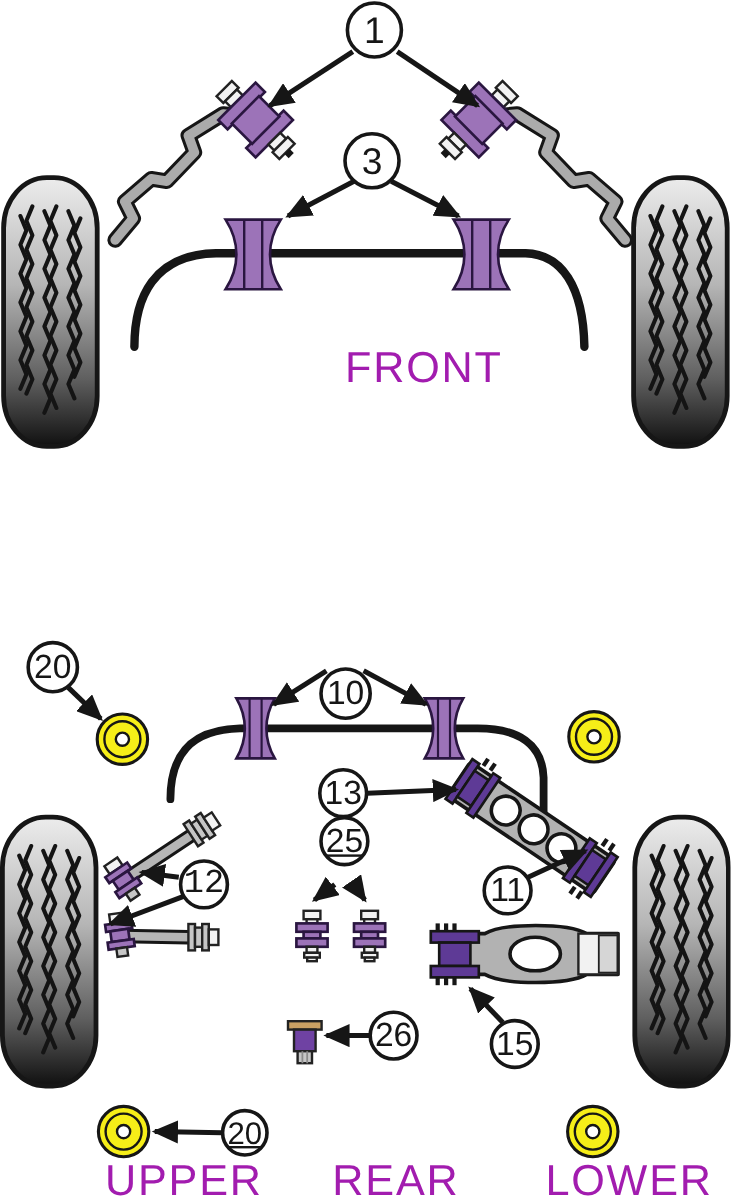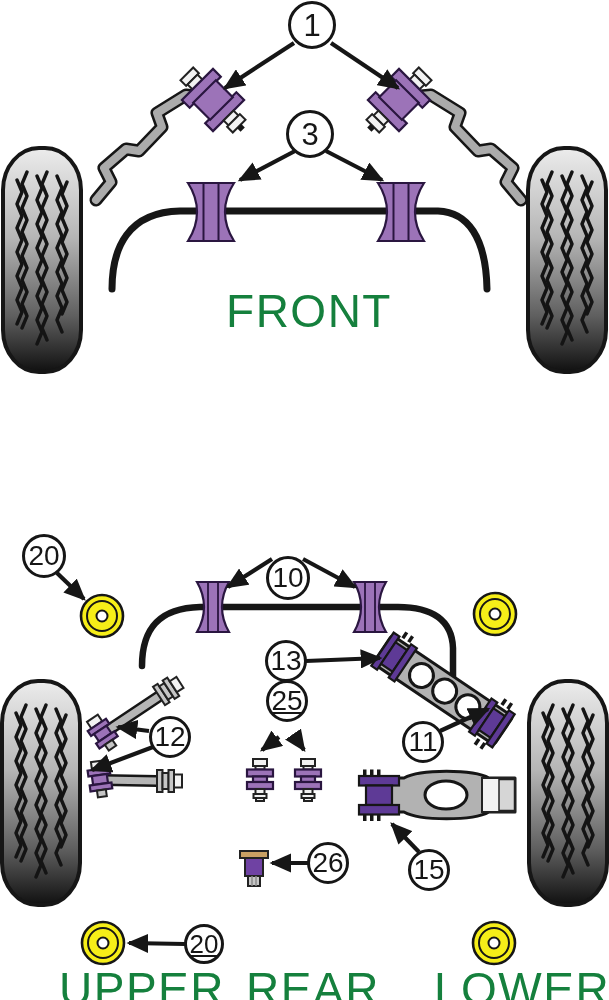--- a/index.html
+++ b/index.html
@@ -11,22 +11,22 @@
   .callout{
     position:absolute;box-sizing:border-box;border:3px solid #161616;border-radius:50%;
     background:#ffffff;color:#161616;display:flex;align-items:center;justify-content:center;
     z-index:3;line-height:1;
   }
   .s48{width:48px;height:48px;font-size:31px;}
   .s44{width:44px;height:44px;font-size:28px;}
   .s42{width:42px;height:42px;font-size:28px;}
   .s40{width:40px;height:40px;font-size:26px;}
   .label{
-    position:absolute;color:#15803d;font-size:46px;letter-spacing:1.5px;
-    text-align:center;z-index:3;white-space:nowrap;line-height:1;
+    position:absolute;color:#a21caf;font-size:36px;letter-spacing:1.5px;
+    text-align:right;z-index:3;white-space:nowrap;line-height:1;
   }
   
   .purple{fill:var(--purple);stroke:#2a1640;stroke-width:2.2;}
   .dpurple{fill:var(--dark-purple);stroke:#161616;stroke-width:2.2;}
   .graypart{fill:var(--gray-part);stroke:#161616;stroke-width:3;stroke-linejoin:round;}
   .white-part{fill:#f2f2f2;stroke:#222;stroke-width:2;}
   .silver{fill:#c6c6c6;stroke:#222;stroke-width:2;}
   .tan{fill:var(--tan);stroke:#222;stroke-width:2;}
   .bar{stroke:#161616;fill:none;stroke-linecap:round;}
   .arrow{stroke:#161616;stroke-width:4.2;marker-end:url(#ah);}
@@ -227,21 +227,21 @@
       <line class="arrow" x1="308" y1="863" x2="272" y2="863"></line>
       <line class="arrow" x1="185" y1="944" x2="129" y2="943"></line>
     </g>
   </svg>
 
   <div class="callout s48" style="left:288px;top:1px;">1</div>
   <div class="callout s48" style="left:286px;top:110px;">3</div>
   <div class="callout s44" style="left:266px;top:520px;margin-top:36px;">10</div>
   <div class="callout s44" style="left:22px;top:534px;">20</div>
   <div class="callout s42" style="left:265px;top:640px;">13</div>
-  <div class="callout s42" style="left:149px;top:716px;">12</div>
+  <div class="callout s42" style="left:149px;top:716px;font-family:Liberation Mono, monospace;">12</div>
   <div class="callout s42" style="left:266px;top:680px;text-decoration:underline;">25</div>
   <div class="callout s42" style="left:402px;top:721px;">11</div>
   <div class="callout s42" style="left:408px;top:849px;">15</div>
   <div class="callout s42" style="left:307px;top:842px;">26</div>
   <div class="callout s40" style="left:184px;top:924px;text-decoration:underline;">20</div>
 
   <div class="label" style="left:199px;top:288px;width:220px;">FRONT</div>
   <div class="label" style="left:59px;top:966px;width:160px;">UPPER</div>
   <div class="label" style="left:243px;top:966px;width:140px;">REAR</div>
   <div class="label" style="left:434px;top:966px;width:160px;">LOWER</div>

